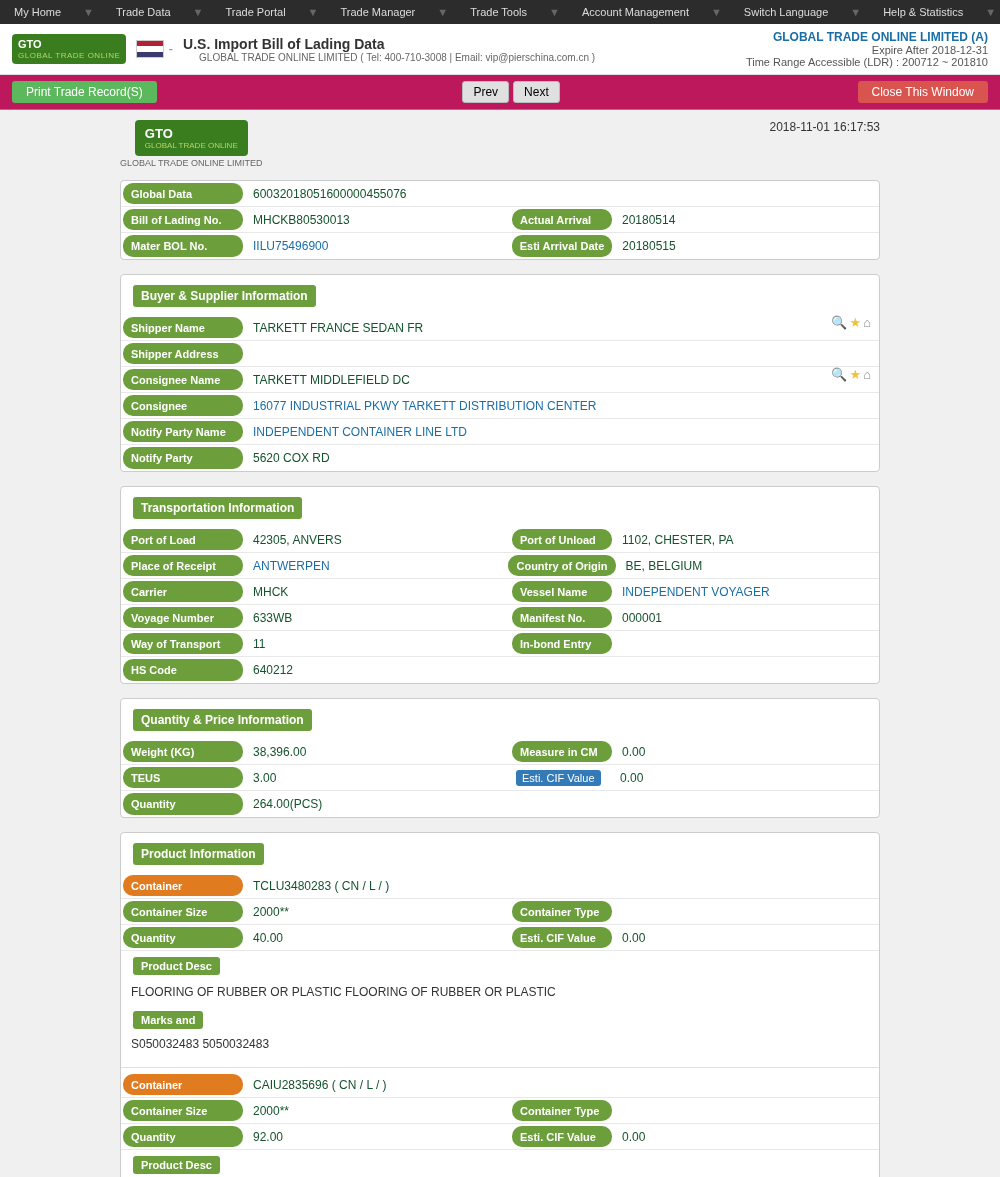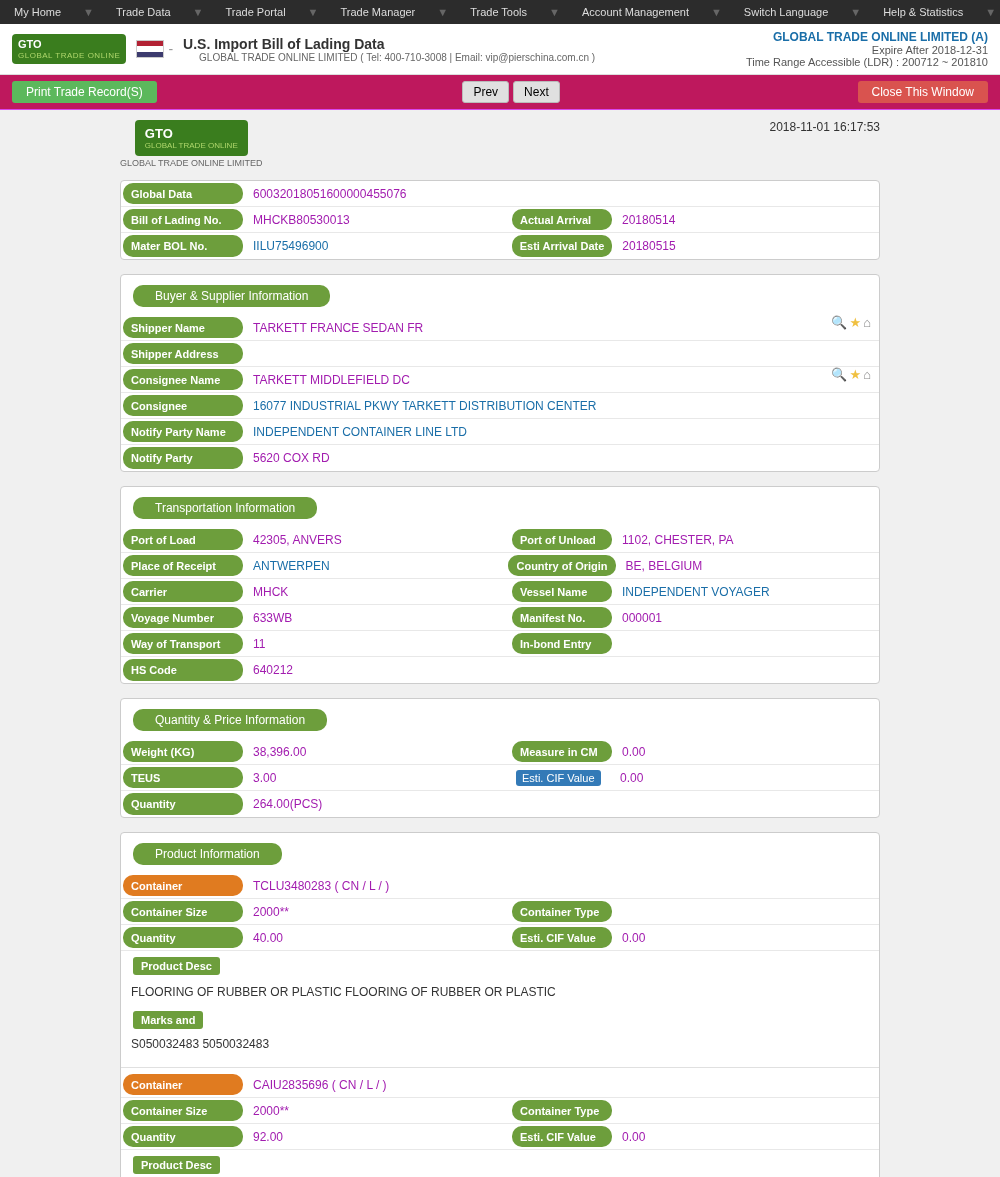--- a/index.html
+++ b/index.html
@@ -133,34 +133,34 @@
       align-items: center;
       border-radius: 10px;
       margin: 2px;
       white-space: nowrap;
     }
     .field-label.orange { background: #e07b20; }
     .field-value {
       flex: 1;
       padding: 4px 8px;
       font-size: 12px;
-      color: #a21caf;
+      color: #14532d;
       display: flex;
       align-items: center;
     }
     .field-value.blue { color: #1a6ea8; }
 
     
     .section-title {
       background: #6d9e3c;
       color: #fff;
-      padding: 4px 22px;
-      font-size: 12px;
-      font-weight: normal;
-      border-radius: 10px;
+      padding: 4px 8px;
+      font-size: 12px;
+      font-weight: bold;
+      border-radius: 3px;
       display: inline-block;
       margin: 6px;
     }
 
     
     .icon-search { cursor: pointer; color: #888; font-size: 13px; margin-left: 6px; }
     .icon-star { cursor: pointer; color: #f0c040; font-size: 13px; margin-left: 2px; }
     .icon-home { cursor: pointer; color: #888; font-size: 13px; margin-left: 2px; }
 
     

